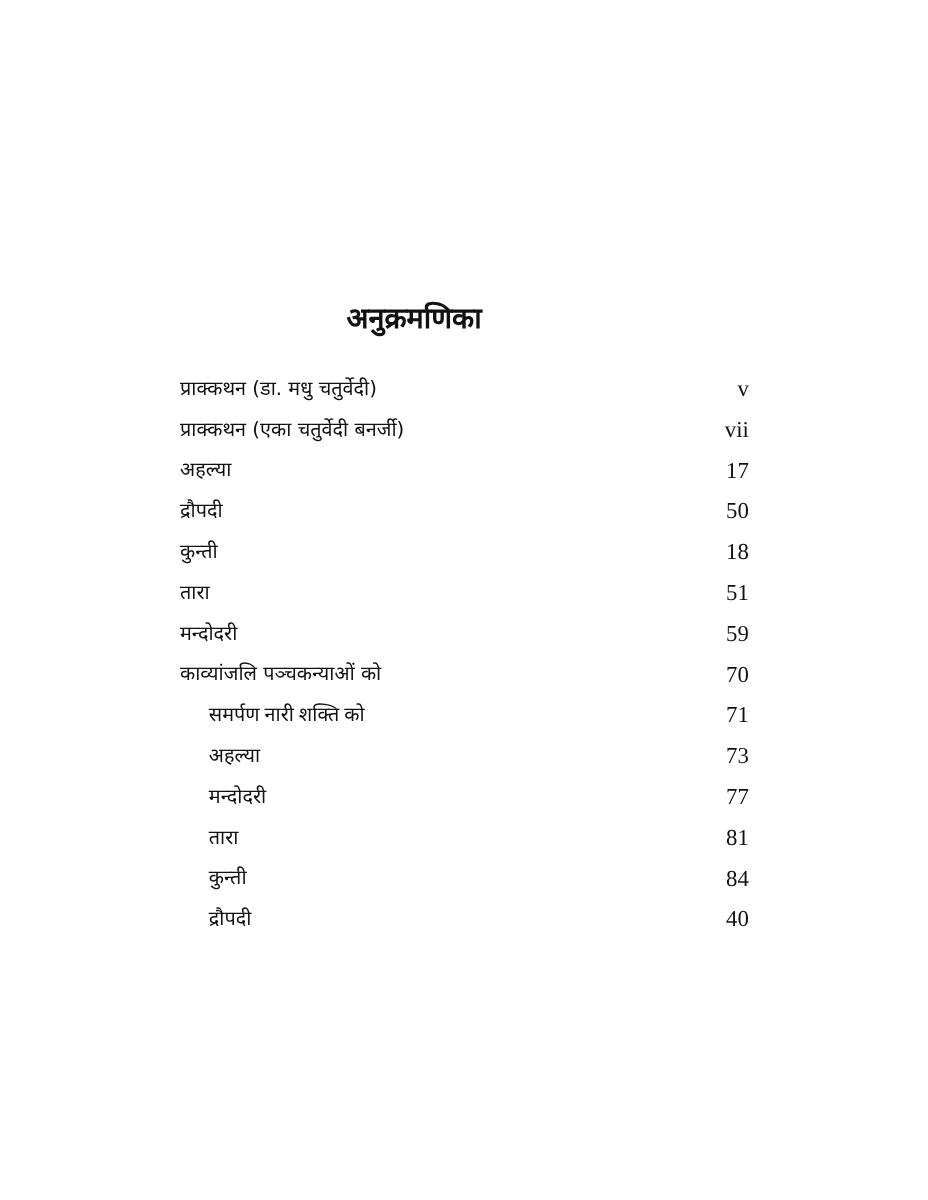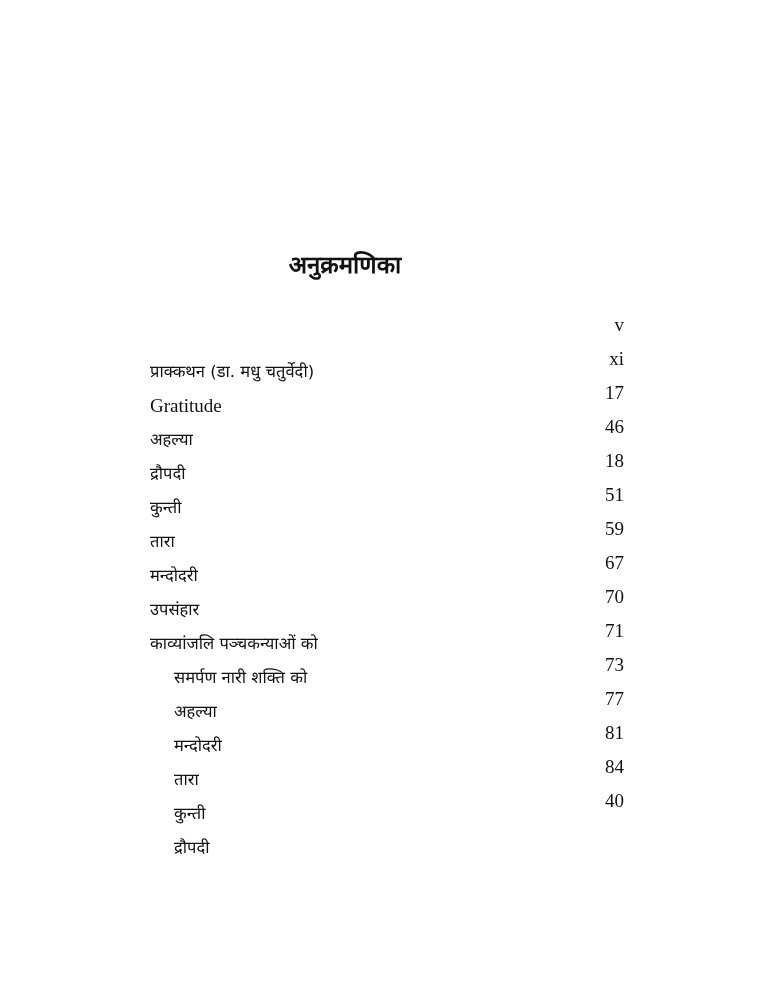--- a/index.html
+++ b/index.html
@@ -6,67 +6,63 @@
     body { width: 773px; height: 1000px; position: relative; overflow: hidden; color: #111111; }
     .page { position: absolute; left: 0; top: 0; width: 773px; height: 1000px; background: #ffffff; }
     .title {
       position: absolute; left: 0; width: 690px; top: 248px; text-align: center;
       font-family: "DejaVu Sans", sans-serif; font-weight: bold; font-size: 24px; line-height: 34px;
     }
     .toc { position: absolute; left: 150px; top: 308px; width: 474px; }
     .row { position: relative; height: 34px; }
     .label {
       position: absolute; left: 0; top: 3px;
-      font-family: "DejaVu Sans", sans-serif; font-size: 16.5px; line-height: 26px; white-space: nowrap; margin-top: 48px;
+      font-family: "DejaVu Sans", sans-serif; font-size: 16.5px; line-height: 26px; white-space: nowrap;
     }
     .label.latin { font-family: "Liberation Serif", serif; font-size: 19px; }
-    .row.sub .label { left: 24px; }
+    .row.sub .label { left: 24px; font-family: Liberation Serif, serif; }
     .num {
       position: absolute; right: 0; top: 4px;
       font-family: "Liberation Serif", serif; font-size: 19px; line-height: 26px; text-align: right;
     }
   </style>
 </head>
 <body>
 
 <div class="page">
   <div class="title">अनुक्रमणिका</div>
 
   <div class="toc">
     <div class="row">
       <span class="label">प्राक्कथन (डा. मधु चतुर्वेदी)</span>
       <span class="num">v</span>
     </div>
     <div class="row">
-      <span class="label latin">Gratitude</span>
-      <span class="num">xi</span>
+      <span class="label">प्राक्कथन (एका चतुर्वेदी बनर्जी)</span>
+      <span class="num">vii</span>
     </div>
     <div class="row">
       <span class="label">अहल्या</span>
       <span class="num">17</span>
     </div>
     <div class="row">
       <span class="label">द्रौपदी</span>
-      <span class="num">46</span>
+      <span class="num">50</span>
     </div>
     <div class="row">
       <span class="label">कुन्ती</span>
       <span class="num">18</span>
     </div>
     <div class="row">
       <span class="label">तारा</span>
       <span class="num">51</span>
     </div>
     <div class="row">
       <span class="label">मन्दोदरी</span>
       <span class="num">59</span>
-    </div>
-    <div class="row">
-      <span class="label">उपसंहार</span>
-      <span class="num">67</span>
     </div>
     <div class="row">
       <span class="label">काव्यांजलि पञ्चकन्याओं को</span>
       <span class="num">70</span>
     </div>
     <div class="row sub">
       <span class="label">समर्पण नारी शक्ति को</span>
       <span class="num">71</span>
     </div>
     <div class="row sub">

